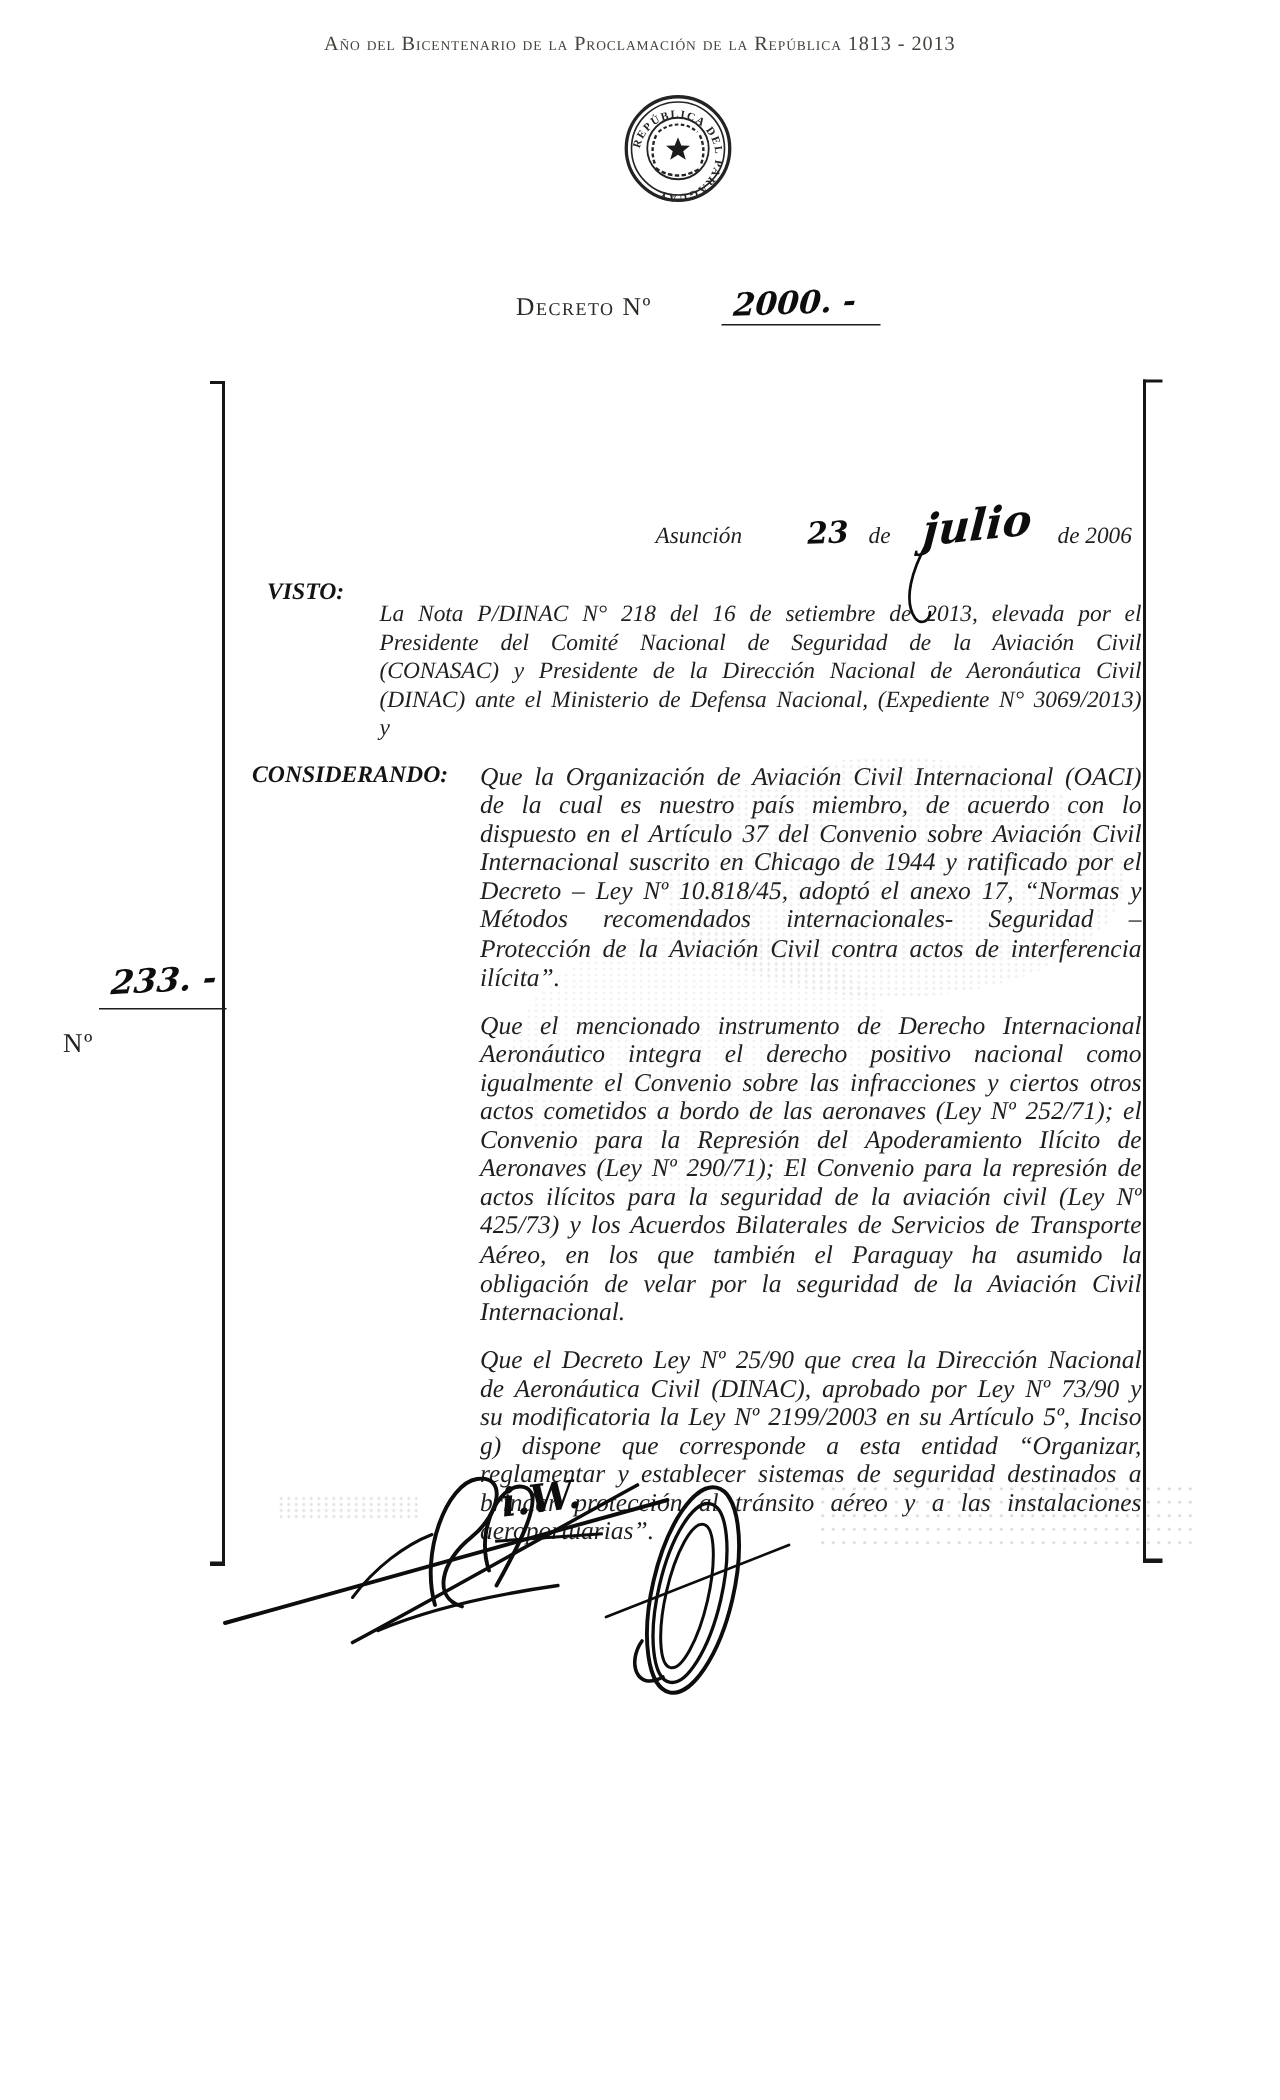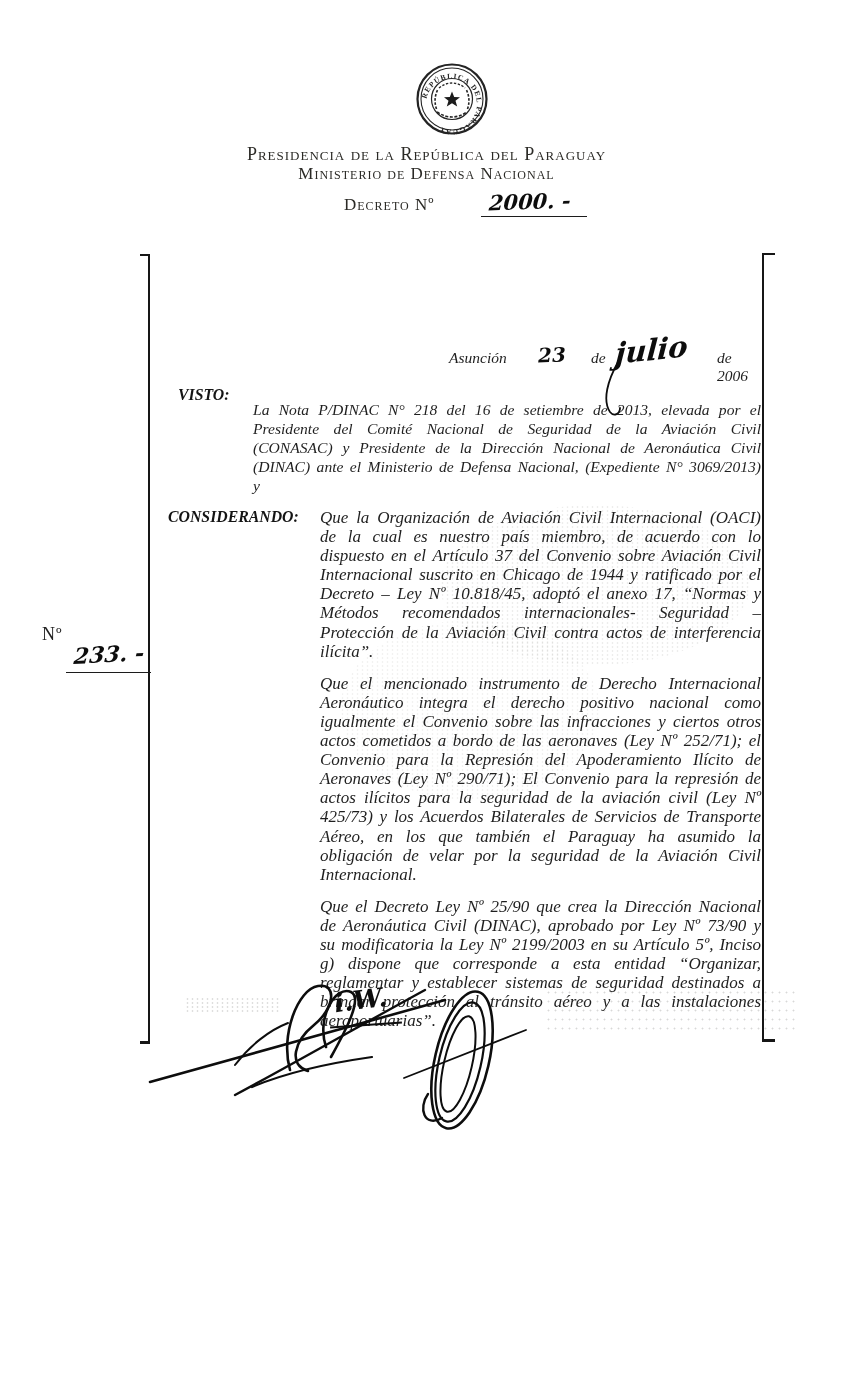--- a/index.html
+++ b/index.html
@@ -62,42 +62,42 @@
     border-right: 2.5px solid #161616;
   }
   .bracket-right {
     position: absolute; left: 762px; top: 253px; width: 13px; height: 789px;
     border-top: 2px solid #161616;
     border-bottom: 3px solid #161616;
     border-left: 2.5px solid #161616;
   }
   
   .margin-note-prefix {
-    position: absolute; left: 42px; top: 624px;
+    position: absolute; left: 42px; top: 685px;
     font-size: 18px; color: #222; letter-spacing: 1px;
   }
   .margin-note-number {
     position: absolute; left: 74px; top: 641px;
     font-size: 22px;
     transform: rotate(-3deg) skewX(-8deg);
   }
   .margin-note-underline {
     position: absolute; left: 66px; top: 672px; width: 85px;
     border-bottom: 1.7px solid #1c1c1c;
   }
   
   .title {
     position: absolute; left: 172px; top: 248px; width: 588px;
     font-weight: 700; font-style: italic;
     font-size: 16.8px; line-height: 19.8px;
     text-align: justify;
     color: #141414;
   }
   .dateline { position: absolute; left: 437px; top: 344px; width: 325px; height: 46px; }
-  .dateline .pt { position: absolute; font-style: italic; font-size: 15.5px; top: 5px; margin-left: 12px; }
+  .dateline .pt { position: absolute; font-style: italic; font-size: 15.5px; top: 5px; }
   .dl-city  { left: 0; }
   .dl-day   { position: absolute; left: 101px; top: -1px; font-size: 20px; transform: rotate(-2deg); }
   .dl-de    { left: 142px; }
   .dl-month { position: absolute; left: 178px; top: -11px; font-size: 29px; transform: rotate(-6deg) skewX(-10deg); }
   .dl-year  { left: 268px; }
   .julio-descender { position: absolute; left: 596px; top: 362px; }
 
   .label {
     position: absolute;
     font-weight: 700; font-style: italic;
@@ -140,42 +140,41 @@
   .smudge-2 { left: 340px; top: 620px; width: 260px; height: 180px; opacity: 0.07; border-radius: 50%; }
   .faded-stamp { left: 545px; top: 988px; width: 250px; height: 42px; opacity: 0.22;
                  background-size: 7px 9px; }
   .faded-left  { left: 185px; top: 997px; width: 95px; height: 16px; opacity: 0.18; }
 </style>
 </head>
 <body>
 
 <div class="page">
 
+  <div class="motto">Año del Bicentenario de la Proclamación de la República 1813 - 2013</div>
 
   <svg class="seal" width="74" height="74" viewBox="0 0 74 74">
     <circle cx="37" cy="37" r="34.5" fill="none" stroke="#242424" stroke-width="2.2"></circle>
     <circle cx="37" cy="37" r="31" fill="none" stroke="#242424" stroke-width="1.1"></circle>
     <circle cx="37" cy="37" r="20.5" fill="none" stroke="#242424" stroke-width="1.2"></circle>
     <defs>
       <path id="sealring" d="M 11.5 37 A 25.5 25.5 0 1 1 11.49 37.05"></path>
     </defs>
     <text font-family="Liberation Serif, serif" font-size="7.4" font-weight="700" letter-spacing="1.1" fill="#242424">
       <textPath href="#sealring">REPÚBLICA DEL PARAGUAY</textPath>
     </text>
     <g stroke="#242424" fill="none">
       <path d="M 22 50 Q 37 60 52 50" stroke-width="1.6" stroke-dasharray="3 1.6"></path>
       <path d="M 21.5 47 Q 18 37 23 27" stroke-width="1.6" stroke-dasharray="2.6 1.6"></path>
       <path d="M 52.5 47 Q 56 37 51 27" stroke-width="1.6" stroke-dasharray="2.6 1.6"></path>
       <path d="M 24 26 Q 30 21 37 21 Q 44 21 50 26" stroke-width="1.4" stroke-dasharray="2.4 1.6"></path>
     </g>
     <polygon fill="#1b1b1b" points="37,29.5 39.2,35 45,35.2 40.5,38.8 42.2,44.5 37,41.2 31.8,44.5 33.5,38.8 29,35.2 34.8,35"></polygon>
   </svg>
 
-  <div class="inst1">Presidencia de la República del Paraguay</div>
-  <div class="inst2">Ministerio de Defensa Nacional</div>
 
   <span class="decree-label">Decreto Nº</span>
   <span class="decree-number handwriting">2000. -</span>
   <div class="decree-underline"></div>
 
   <div class="bracket-left"></div>
   <div class="bracket-right"></div>
 
   <span class="margin-note-prefix">Nº</span>
   <span class="margin-note-number handwriting">233. -</span>

